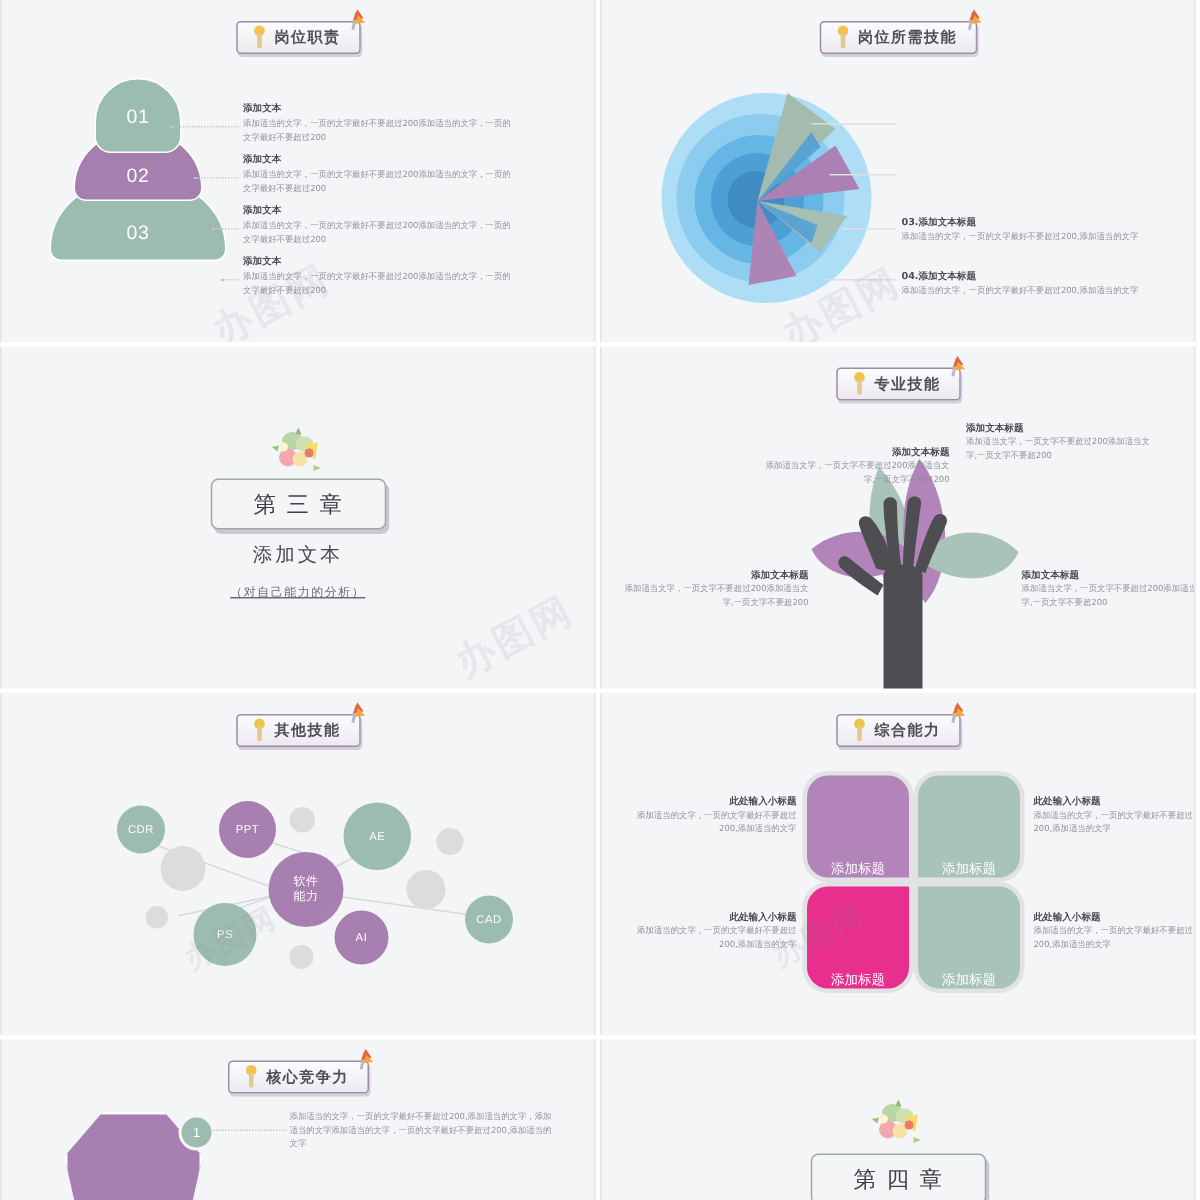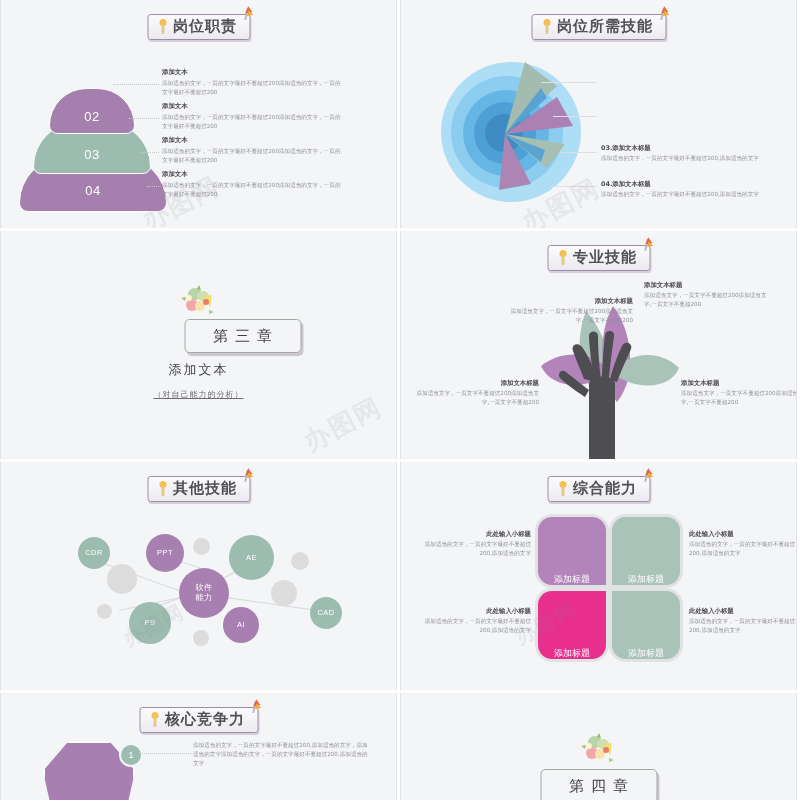--- a/index.html
+++ b/index.html
@@ -32,21 +32,21 @@
     display:flex;align-items:center;gap:5px;
     border:1px solid #9e8ba8;
     border-radius:3px;
     background:linear-gradient(#fbfbfc,#eceaf0);
     padding:2px 12px 3px 9px;
     box-shadow:1px 2px 0 rgba(150,140,160,.35);
     white-space:nowrap;
   }
   .ribbon .tt{
     font-family:"DejaVu Sans","Liberation Sans",sans-serif;
-    font-size:15px;color:#4f4f55;letter-spacing:1px;font-weight:600;
+    font-size:10px;color:#4f4f55;letter-spacing:1px;font-weight:600;
   }
   .torch{width:11px;height:15px;position:relative;display:inline-block;}
   .torch .stem{position:absolute;left:4px;top:5px;width:3px;height:10px;background:#e4c98a;border-radius:1px;}
   .torch .flame{position:absolute;left:2px;top:0px;width:7px;height:7px;background:#f2c14e;border-radius:50% 50% 45% 45%;}
   .pin{
     position:absolute;right:-9px;top:-9px;width:14px;height:16px;
   }
   .pin .f1{position:absolute;left:2px;top:1px;width:0;height:0;border-left:6px solid #e8653f;border-top:4px solid transparent;border-bottom:4px solid transparent;transform:rotate(22deg);}
   .pin .f2{position:absolute;left:3px;top:5px;width:0;height:0;border-left:6px solid #f0a93c;border-top:3px solid transparent;border-bottom:3px solid transparent;transform:rotate(20deg);}
   .pin .nd{position:absolute;left:1px;top:2px;width:2px;height:12px;background:#b9b9c2;transform:rotate(12deg);}
@@ -150,28 +150,28 @@
         </span>
       <span class="tt">岗位职责</span>
       <span class="pin">
           <span class="nd"></span>
           <span class="f1"></span>
           <span class="f2"></span>
         </span>
     </div>
 
     <div class="cone-wrap">
-      <div class="cone c4">
-          <span>04</span>
-        </div>
       <div class="cone c3">
           <span>03</span>
         </div>
       <div class="cone c2">
           <span>02</span>
+        </div>
+      <div class="cone c1">
+          <span>01</span>
         </div>
     </div>
 
     <div class="lead" style="left:112px;top:84px;width:46px;"></div>
     <div class="lead" style="left:128px;top:118px;width:30px;"></div>
     <div class="lead" style="left:140px;top:152px;width:18px;"></div>
     <div class="lead" style="left:146px;top:186px;width:12px;"></div>
 
     <div class="s1-txt" style="top:68px;">
       <div class="txth txth-cn">添加文本</div>
@@ -248,21 +248,21 @@
       <ellipse cx="24" cy="11" rx="6" ry="5" fill="#cfe0b0"></ellipse>
       <path d="M24 12 L33 10 L31 22 Z" fill="#f4dd6b"></path>
       <circle cx="13" cy="20" r="6" fill="#f2a7ad"></circle>
       <circle cx="21" cy="21" r="5" fill="#f7e2a8"></circle>
       <circle cx="27" cy="17" r="3" fill="#e87c6a"></circle>
       <circle cx="10" cy="13" r="3" fill="#fdf3d0"></circle>
       <path d="M18 4 L20 0 L22 5 Z" fill="#8fb86f"></path>
       <path d="M6 16 L2 13 L7 12 Z" fill="#9dc47f"></path>
       <path d="M30 25 L35 27 L30 29 Z" fill="#a9cd8c"></path>
     </svg>
-    <div class="chapbox" style="top:88px;margin-left:44px;">
+    <div class="chapbox" style="top:88px;">
       <span class="ch">第三章</span>
     </div>
     <div class="chapsub" style="top:130px;">添加文本</div>
     <div class="chapnote" style="top:158px;text-decoration:underline;">（对自己能力的分析）</div>
     <div class="wm" style="left:300px;top:176px;">办图网</div>
   </div>
 
   <div class="slide tall">
     <div class="ribbon">
       <span class="torch">

